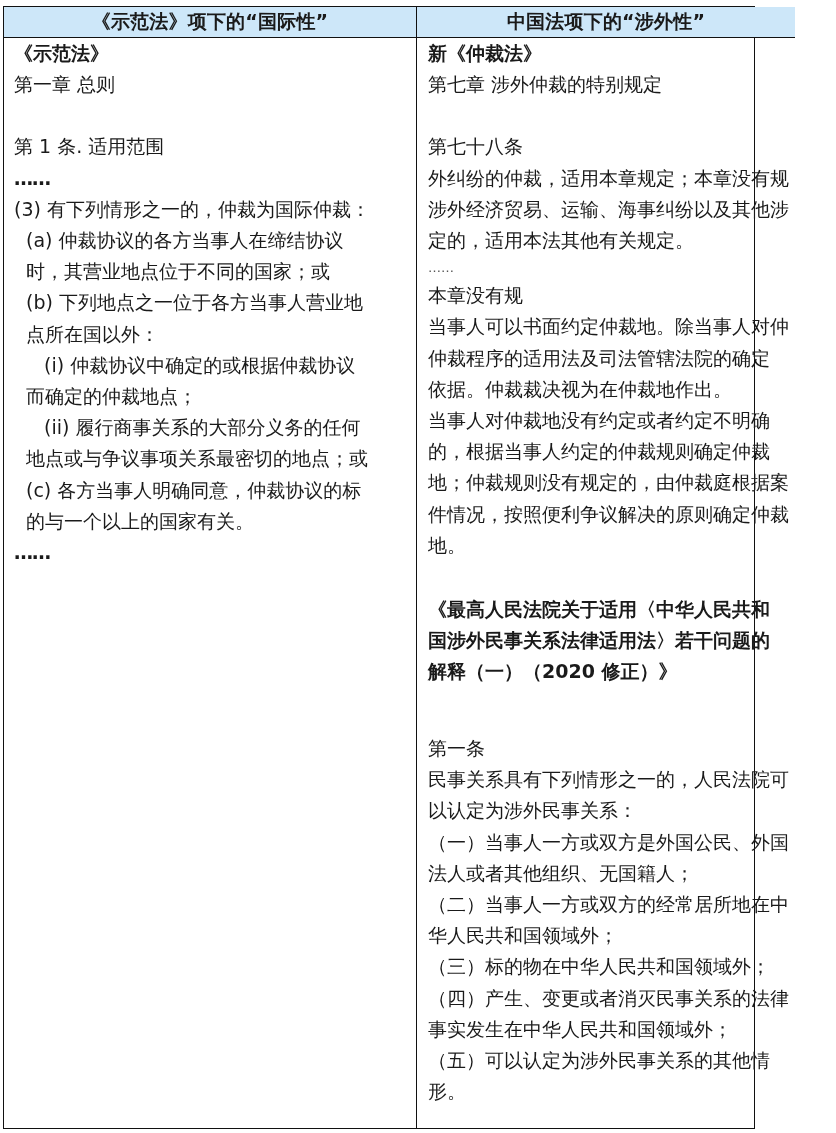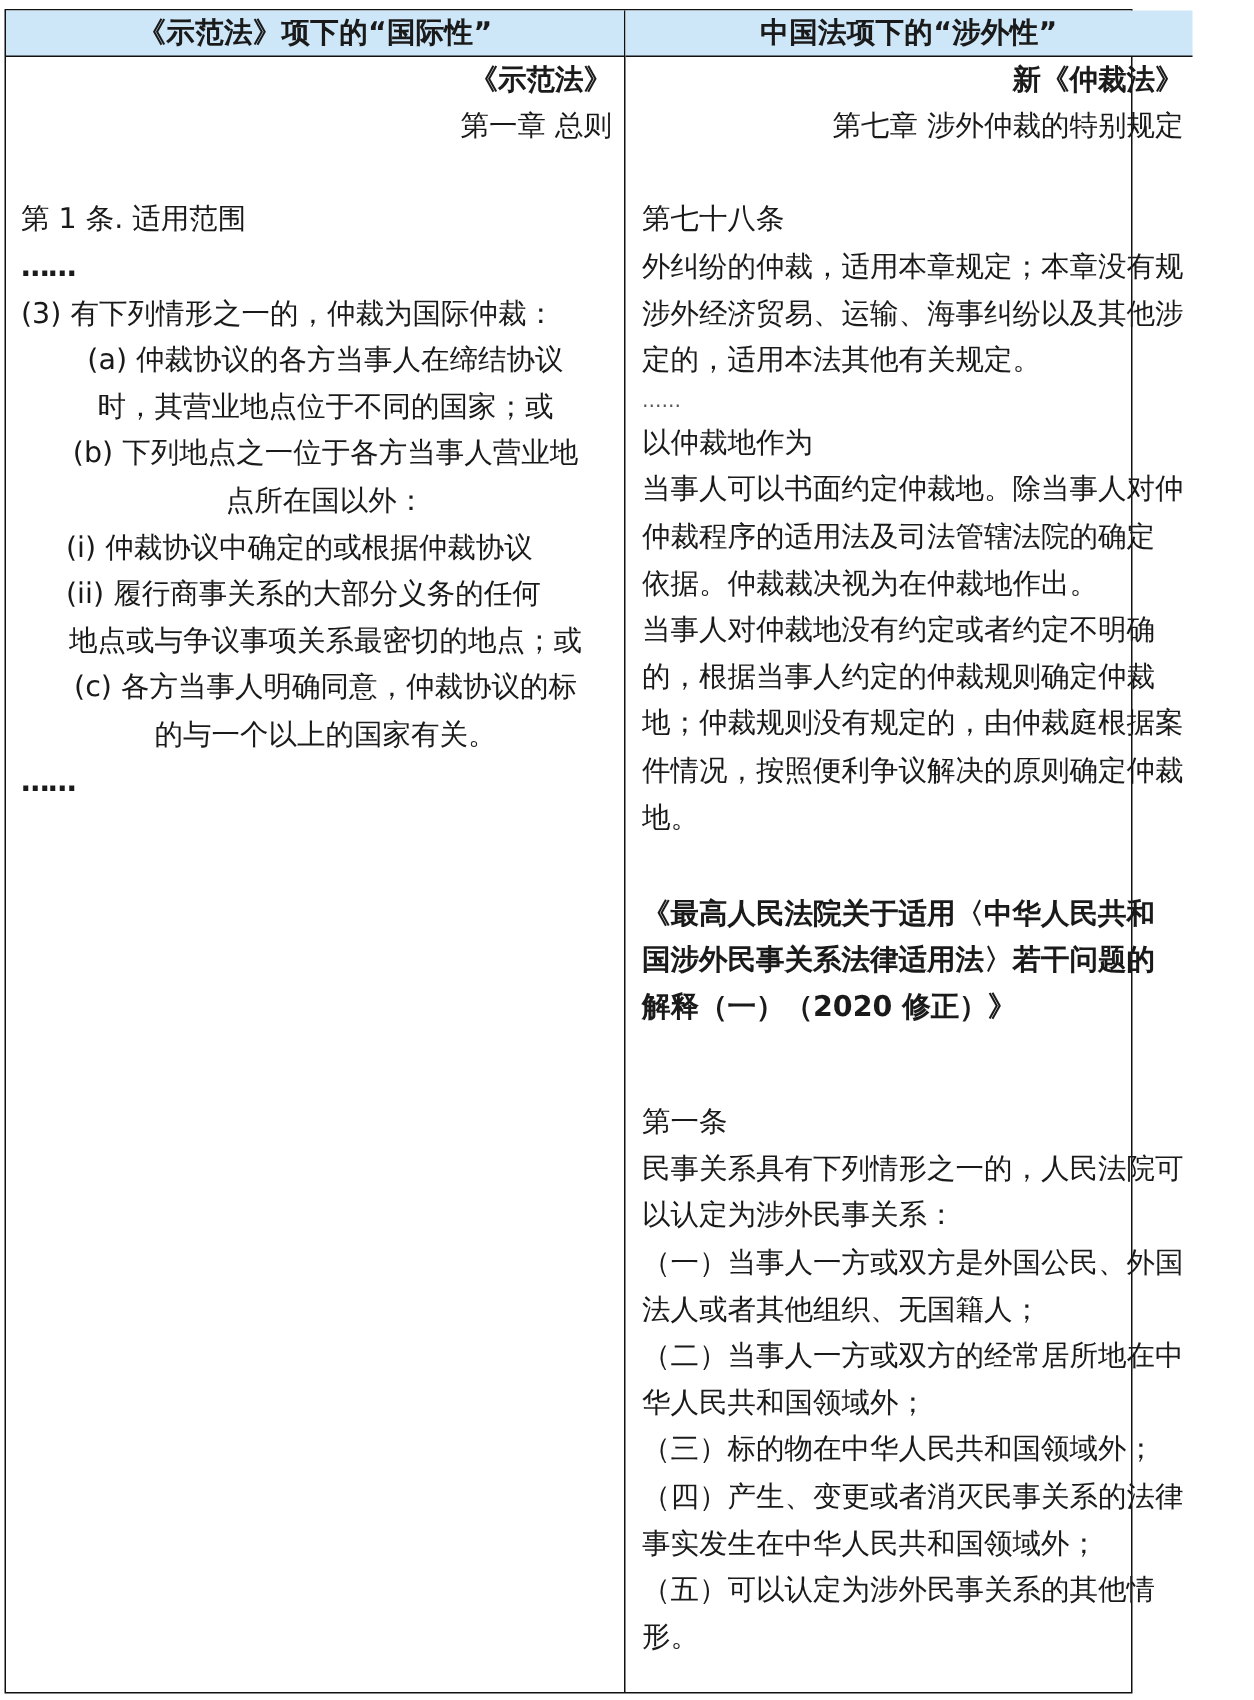--- a/index.html
+++ b/index.html
@@ -6,25 +6,25 @@
   body { width: 836px; height: 1133px; position: relative; overflow: hidden;
          font-family: "DejaVu Sans", "Liberation Sans", sans-serif; color: #1a1a1a; }
   .tbl { position: absolute; left: 3px; top: 6px; width: 752px; height: 1123px;
          border: 1.5px solid #111; box-sizing: border-box; display: grid;
          grid-template-columns: 413px 1fr; grid-template-rows: 31px 1fr; }
   .hd { background: #cde7f9; border-bottom: 1.5px solid #111; font-weight: bold;
         font-size: 19px; display: flex; align-items: center; justify-content: center; letter-spacing: 0.2px; }
   .hd.l, .cell.l { border-right: 1.5px solid #111; }
   .cell { padding: 0 8px 0 10px; font-size: 19px; line-height: 31.2px; }
   .cell.r { padding-left: 11px; padding-right: 6px; }
-  .ctr { text-align: right; }
+  .ctr { text-align: left; }
   .bold { font-weight: bold; }
   .ln { white-space: nowrap; }
   .gap { height: 31px; }
-  .ind1 { padding-left: 12px; text-align: center; }
+  .ind1 { padding-left: 12px; }
   .ind2 { padding-left: 30px; }
   .dots { letter-spacing: -1px; font-weight: bold; }
   .title3 { font-weight: bold; line-height: 31px; }
 </style>
 </head>
 <body>
 
 <div class="tbl">
   <div class="hd l">《示范法》项下的“国际性”</div>
   <div class="hd r">中国法项下的“涉外性”</div>
@@ -34,37 +34,38 @@
     <div class="ctr">第一章  总则</div>
     <div class="gap"></div>
     <div class="ln">第 1 条. 适用范围</div>
     <div class="dots">……</div>
     <div class="ln">(3) 有下列情形之一的，仲裁为国际仲裁：</div>
     <div class="ln ind1">(a) 仲裁协议的各方当事人在缔结协议</div>
     <div class="ln ind1">时，其营业地点位于不同的国家；或</div>
     <div class="ln ind1">(b) 下列地点之一位于各方当事人营业地</div>
     <div class="ln ind1">点所在国以外：</div>
     <div class="ln ind2">(i) 仲裁协议中确定的或根据仲裁协议</div>
+    <div class="ln ind1">而确定的仲裁地点；</div>
     <div class="ln ind2">(ii) 履行商事关系的大部分义务的任何</div>
     <div class="ln ind1">地点或与争议事项关系最密切的地点；或</div>
     <div class="ln ind1">(c) 各方当事人明确同意，仲裁协议的标</div>
     <div class="ln ind1">的与一个以上的国家有关。</div>
     <div class="dots">……</div>
   </div>
 
   <div class="cell r">
     <div class="ctr bold">新《仲裁法》</div>
     <div class="ctr">第七章  涉外仲裁的特别规定</div>
     <div class="gap"></div>
     <div class="ln">第七十八条</div>
     <div class="ln">外纠纷的仲裁，适用本章规定；本章没有规</div>
     <div class="ln">涉外经济贸易、运输、海事纠纷以及其他涉</div>
     <div class="ln">定的，适用本法其他有关规定。</div>
     <div class="ln" style="font-size:13px;line-height:24px;color:#555">……</div>
-    <div class="ln">以仲裁地作为</div>
+    <div class="ln">本章没有规</div>
     <div class="ln">当事人可以书面约定仲裁地。除当事人对仲</div>
     <div class="ln">仲裁程序的适用法及司法管辖法院的确定</div>
     <div class="ln">依据。仲裁裁决视为在仲裁地作出。</div>
     <div class="ln">当事人对仲裁地没有约定或者约定不明确</div>
     <div class="ln">的，根据当事人约定的仲裁规则确定仲裁</div>
     <div class="ln">地；仲裁规则没有规定的，由仲裁庭根据案</div>
     <div class="ln">件情况，按照便利争议解决的原则确定仲裁</div>
     <div class="ln">地。</div>
     <div class="gap" style="height:33px"></div>
     <div class="title3 ln">《最高人民法院关于适用〈中华人民共和</div>

